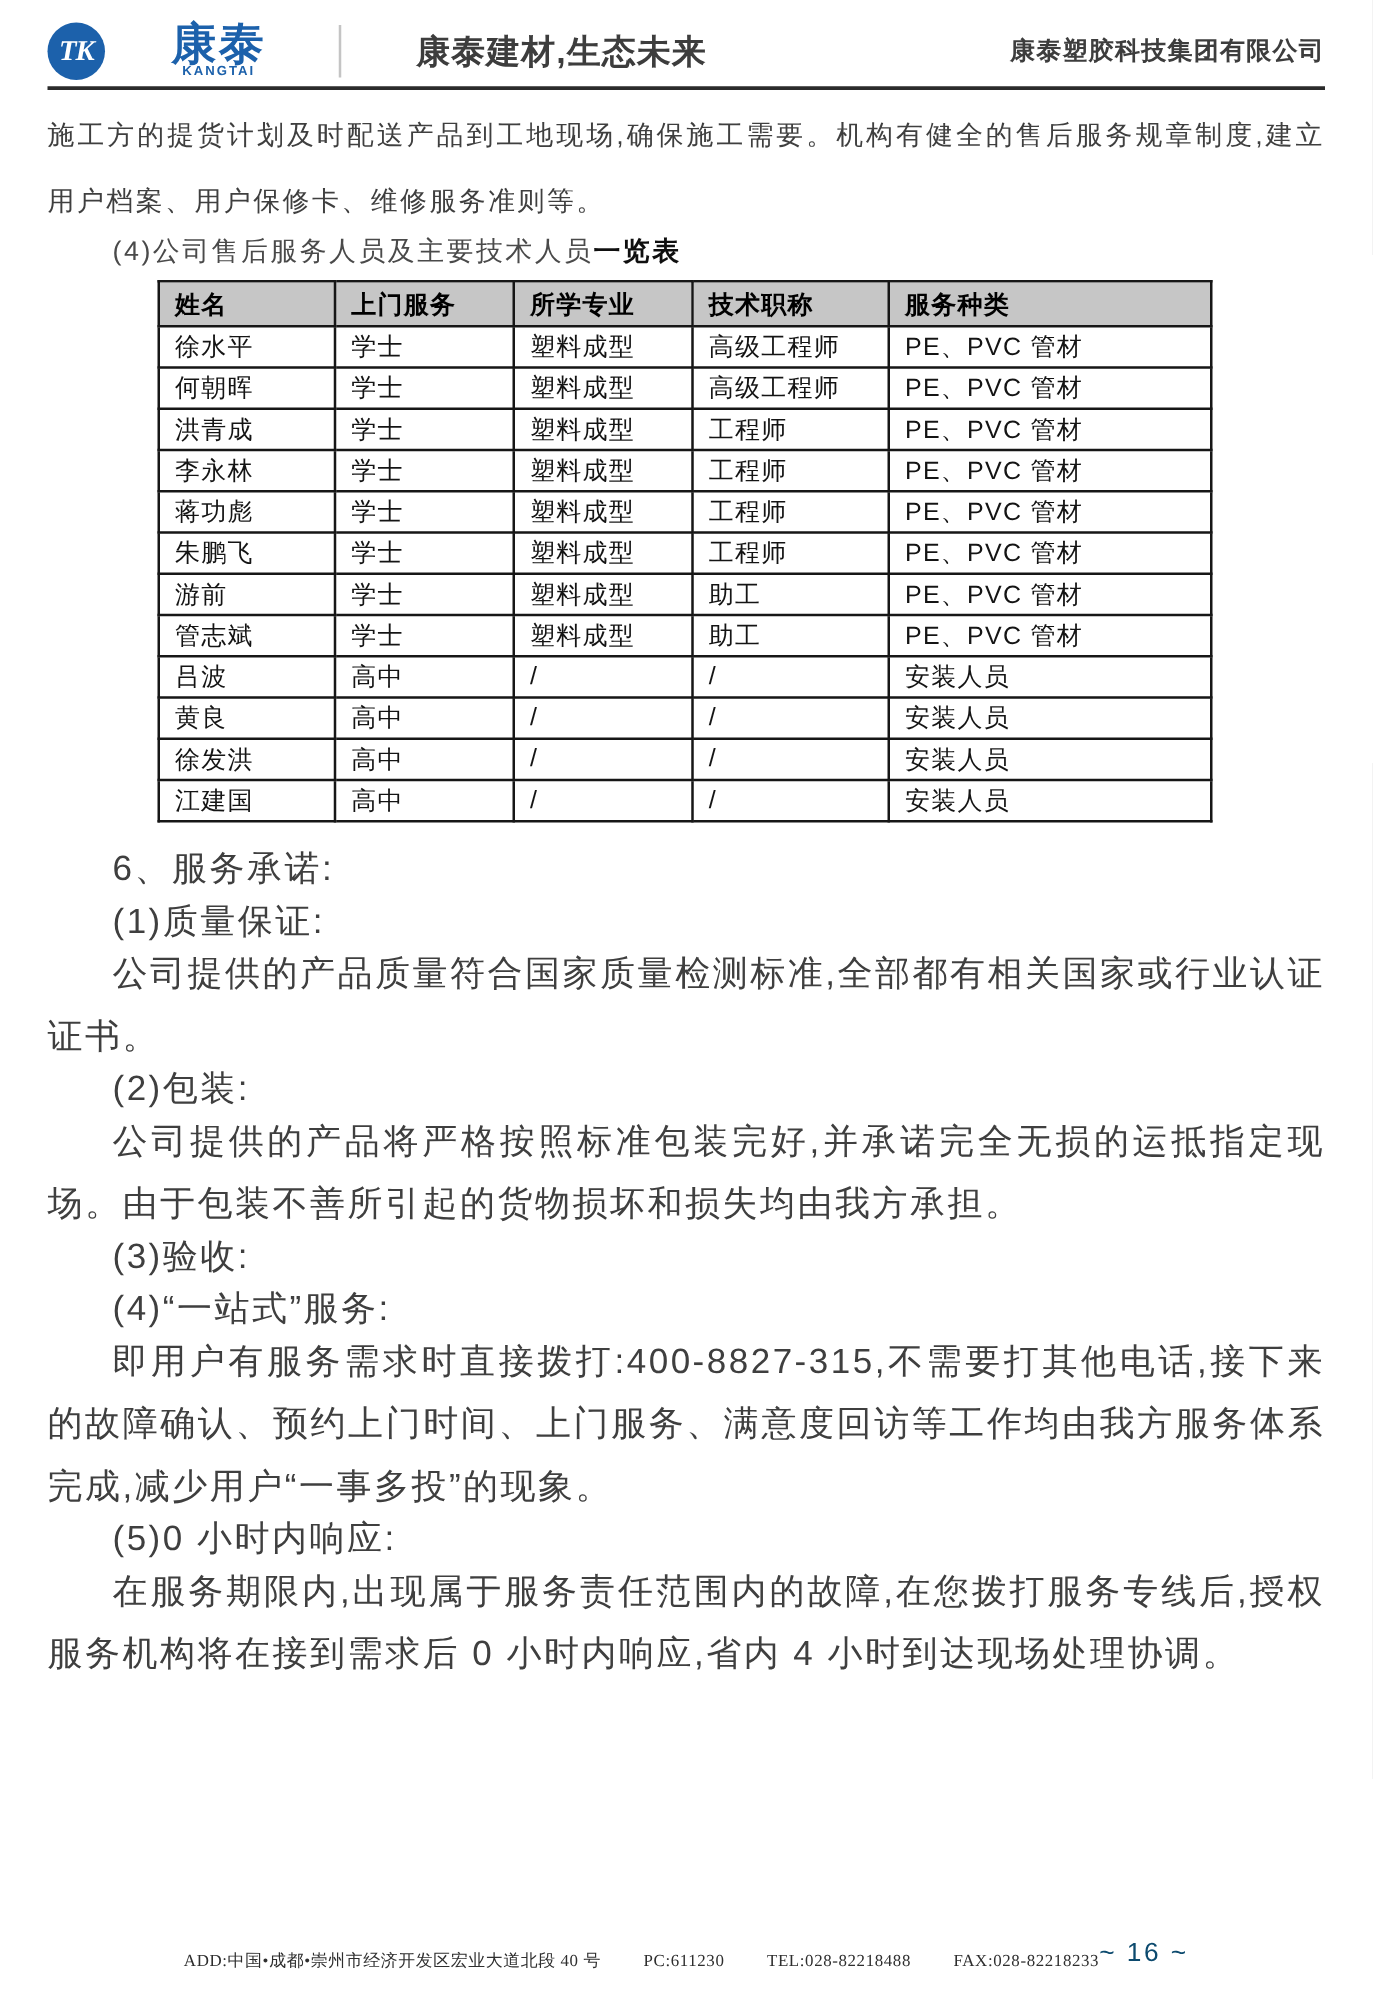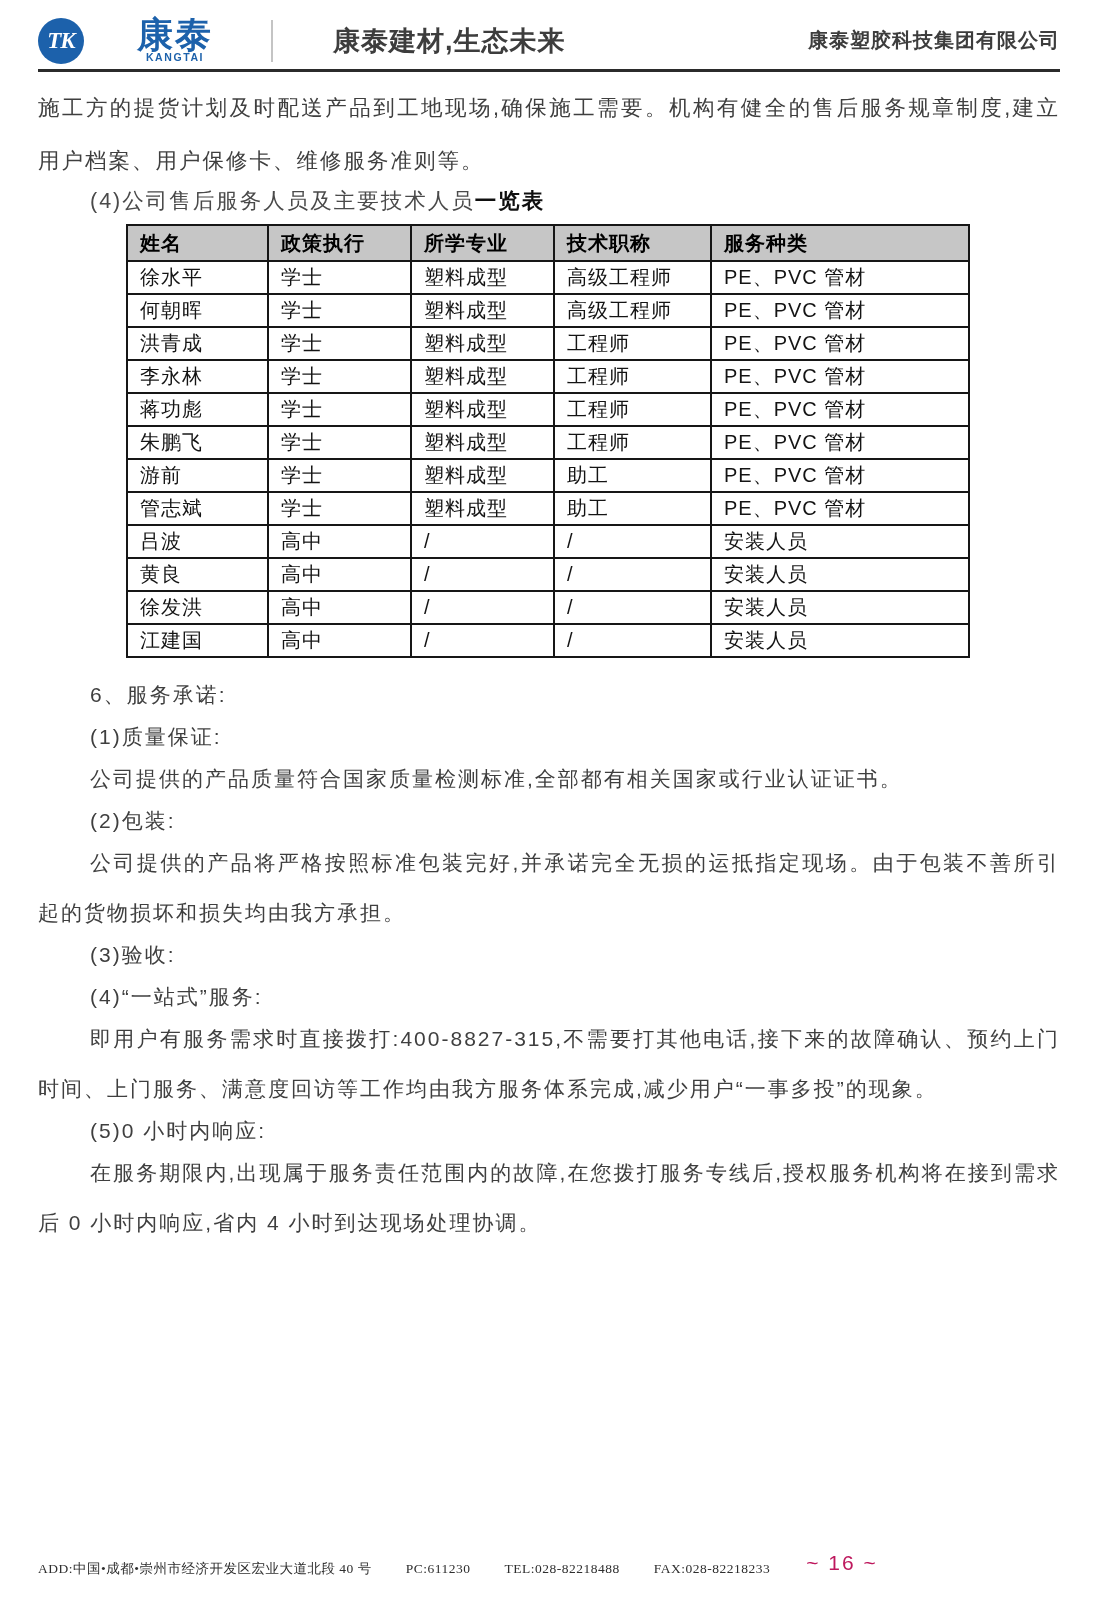--- a/index.html
+++ b/index.html
@@ -62,36 +62,36 @@
     border:2px solid #161616;padding:0 0 0 12px;text-align:left;
     font-size:20px;letter-spacing:1px;overflow:hidden;white-space:nowrap;
   }
   table.personnel th{
     background:var(--table-header-bg);color:#000000;font-weight:bold;height:36px;
   }
   table.personnel td{color:var(--table-ink);height:33px;font-weight:500;}
   
   .blocks{margin-top:12px;}
   .blocks p.block{
-    font-size:21px;line-height:50px;margin:-8px 0 0 0;
+    font-size:28px;line-height:50px;margin:-8px 0 0 0;
     color:var(--ink);text-indent:52px;text-align:justify;letter-spacing:2px;
   }
   .blocks p.block:first-child{margin-top:0;}
   
   .footer{
     position:absolute;left:38px;right:38px;top:1552px;
-    display:flex;justify-content:flex-start;align-items:flex-end;gap:36px;
+    display:flex;justify-content:center;align-items:flex-end;
   }
   .footer-address{
     display:flex;gap:34px;align-items:baseline;
     font-family:"Liberation Serif","DejaVu Serif",serif;
     font-size:13.5px;color:#2e2e2e;letter-spacing:0.5px;
   }
   .page-number{
-    font-size:21px;color:#be185d;letter-spacing:2px;line-height:22px;
+    font-size:21px;color:#0c4a6e;letter-spacing:2px;line-height:22px;
     margin-bottom:4px;
   }
 </style>
 </head>
 <body>
 
 <div class="page">
 
   <div class="header">
     <div class="logo-group">
@@ -117,21 +117,21 @@
         <colgroup>
           <col style="width:141px">
             <col style="width:143px">
             <col style="width:143px">
           <col style="width:157px">
             <col style="width:258px">
         </colgroup>
         <thead>
           <tr>
               <th>姓名</th>
-              <th>政策执行</th>
+              <th>上门服务</th>
               <th>所学专业</th>
               <th>技术职称</th>
               <th>服务种类</th>
             </tr>
         </thead>
         <tbody>
             <tr>
               <td>徐水平</td>
               <td>学士</td>
               <td>塑料成型</td>

